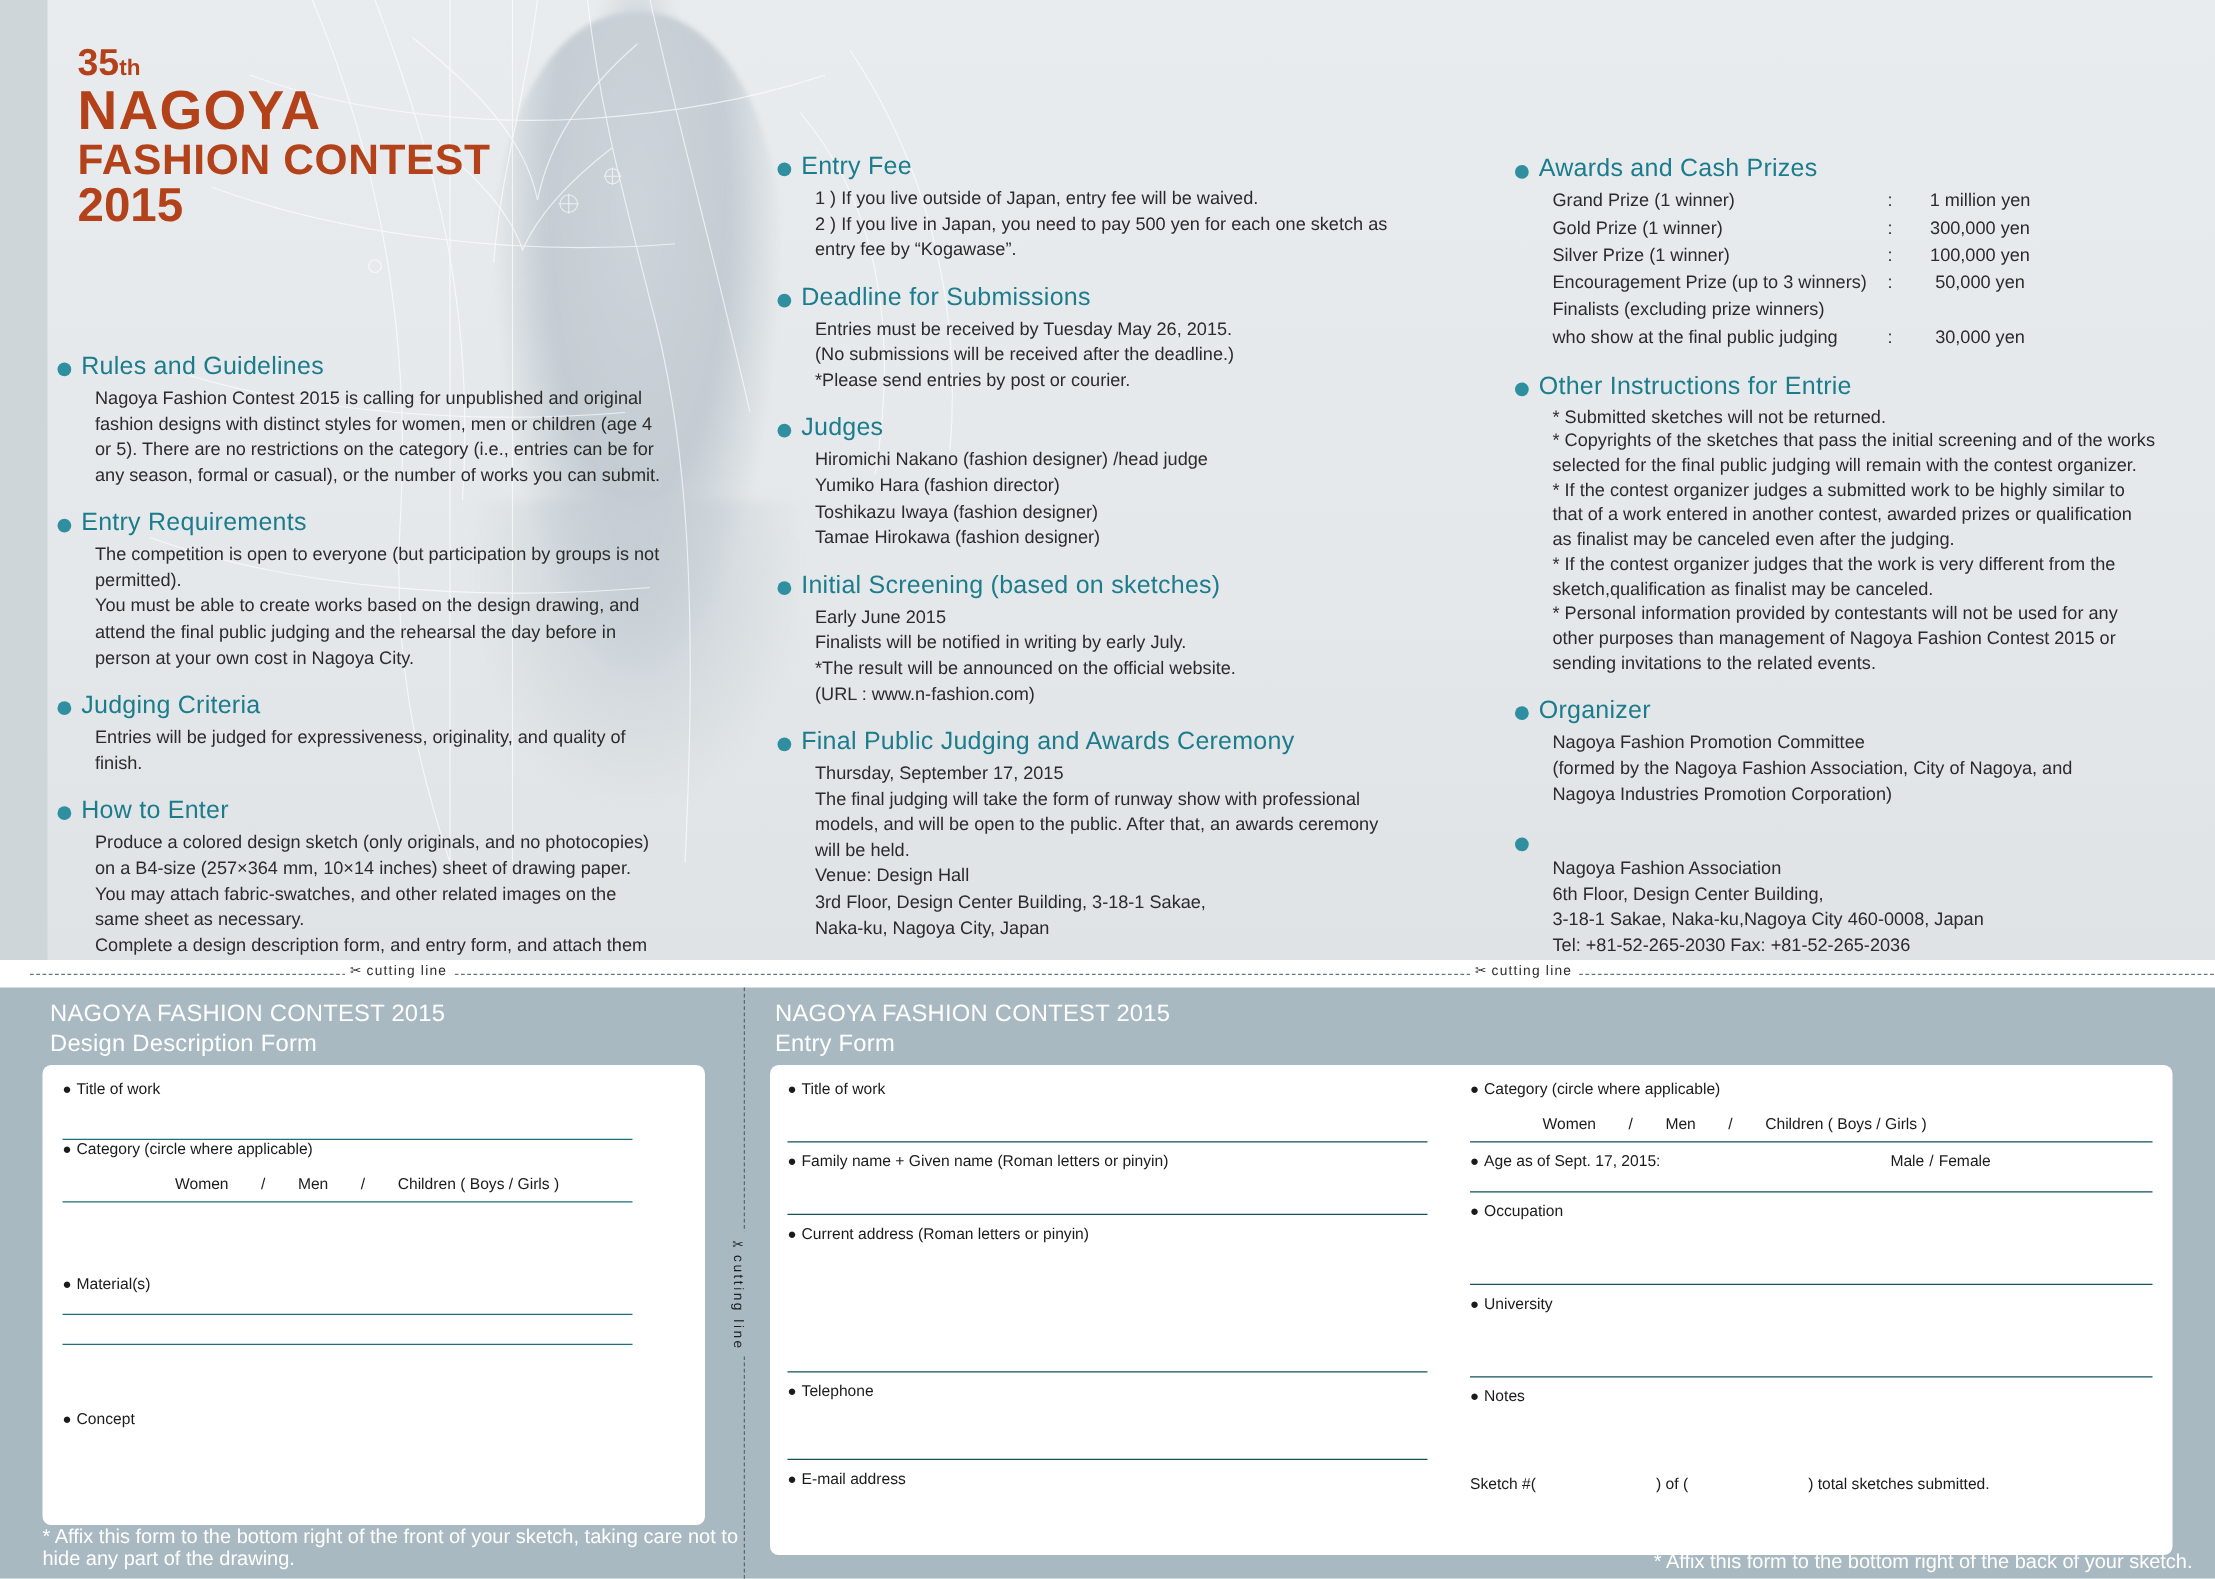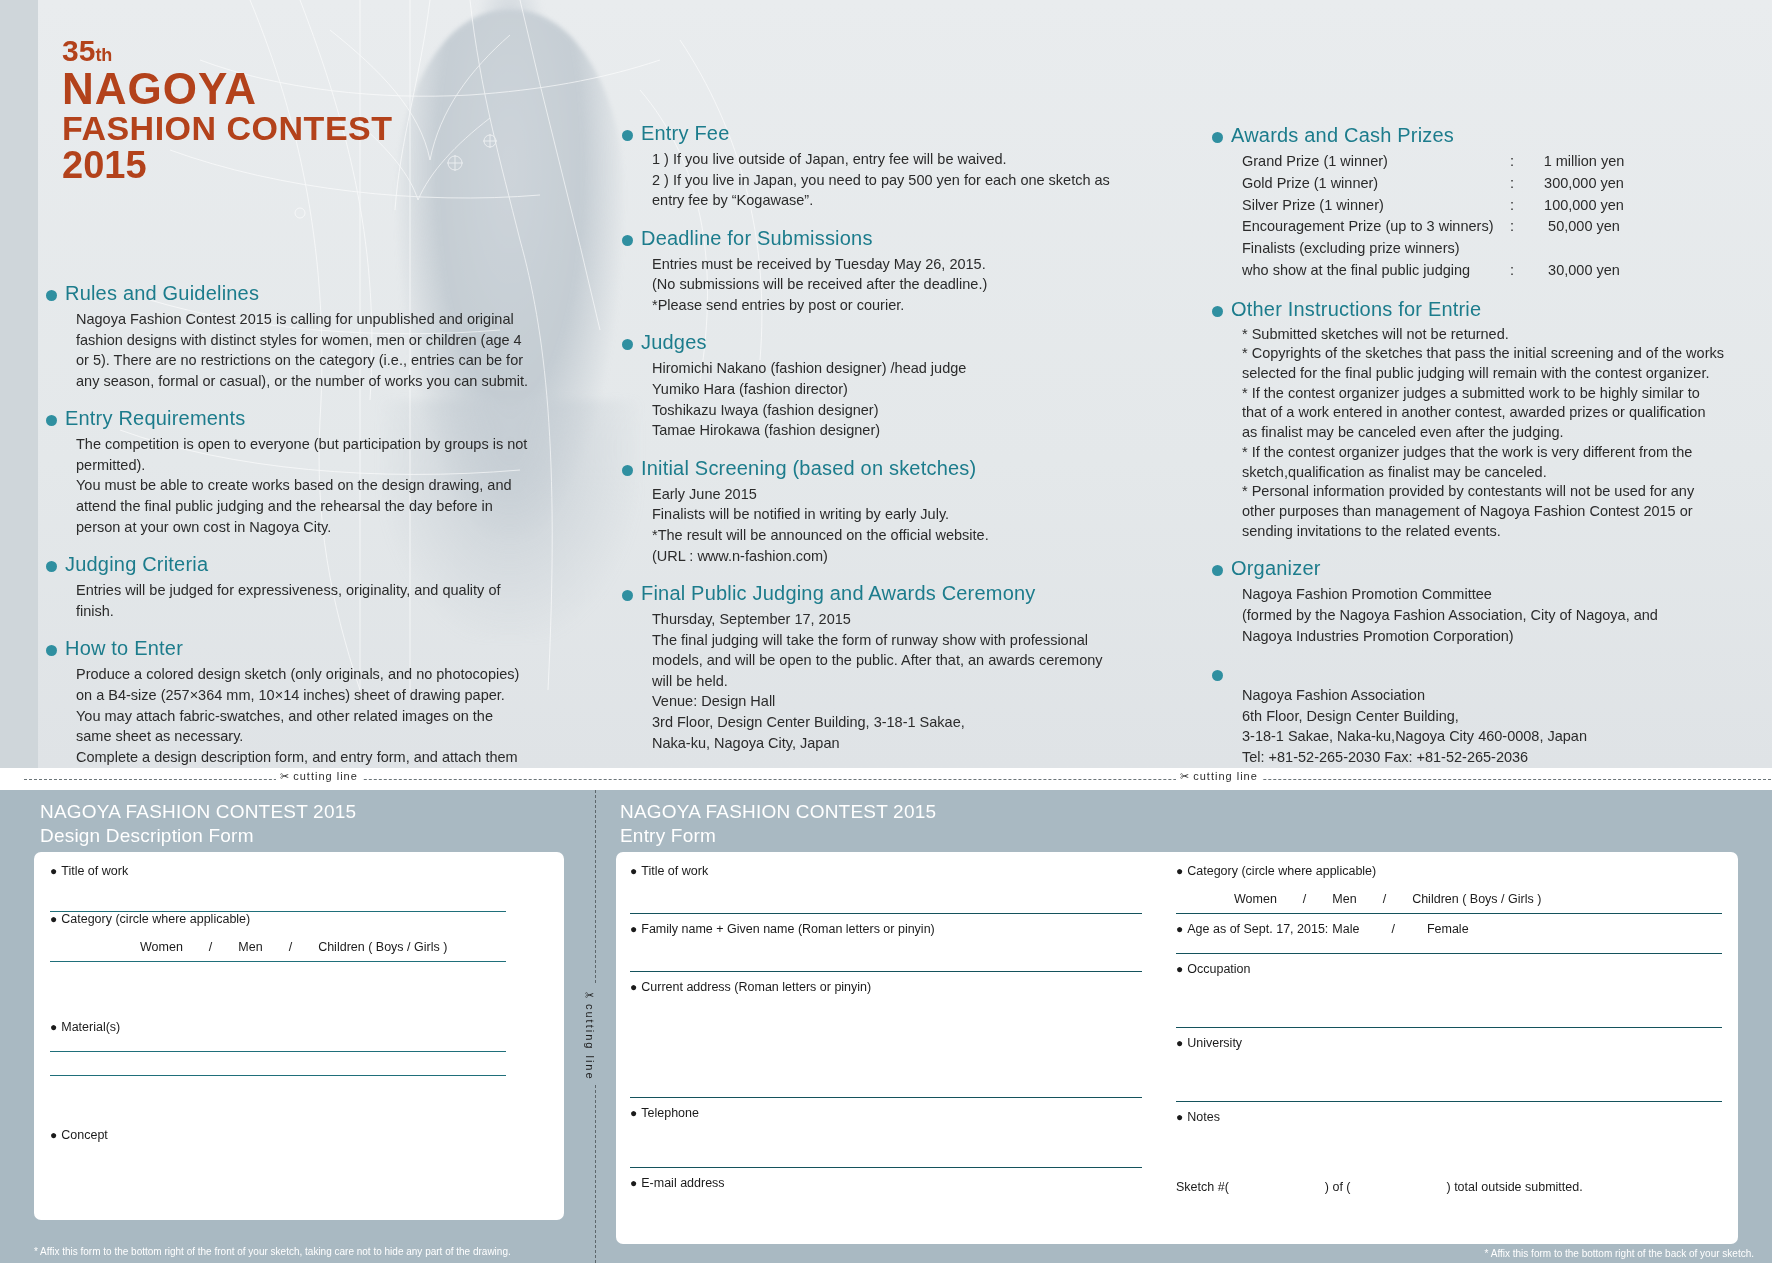--- a/index.html
+++ b/index.html
@@ -123,21 +123,21 @@
 
   .fl-label {
     font-size: 12.5px; color: #1b1b1b;
     display: flex; align-items: baseline; gap: 4px;
   }
   .dot { font-size: 12px; line-height: 1; }
   .rule { border-bottom: 1px solid #1f6f7a; }
   .rule-dark { border-bottom: 1px solid #14525c; }
 
   .footnote {
-    position: absolute; font-size: 10px; color: #ffffff;
+    position: absolute; font-size: 16px; color: #ffffff;
   }
   .fn-left { left: 34px; bottom: 6px; }
   .fn-right { right: 18px; bottom: 4px; }
 
   .vcut {
     position: absolute; left: 595px; top: 0; height: 473px;
     border-left: 1px dashed #5d676c;
   }
   .vcut-label {
     position: absolute; left: 583px; top: 195px;
@@ -495,21 +495,21 @@
           <span class="sep">/</span>
           <span>Men</span>
           <span class="sep">/</span>
           <span>Children (  Boys  /  Girls  )</span>
         </div>
         <div class="rule-dark" style="height:8px;"></div>
 
         <div class="fl-label" style="margin-top:8px;">
           <span class="dot">●</span>
           <span>Age as of Sept. 17, 2015:</span>
-          <span style="display:inline-flex;gap:32px;">
+          <span style="display:inline-flex;gap:4px;margin-left:180px;">
             <span>Male</span>
             <span class="sep">/</span>
             <span>Female</span>
           </span>
         </div>
         <div class="rule-dark" style="height:18px;"></div>
 
         <div class="fl-label" style="margin-top:8px;">
           <span class="dot">●</span>
           <span>Occupation</span>
@@ -526,20 +526,20 @@
           <span class="dot">●</span>
           <span>Notes</span>
         </div>
         <div style="height:52px;"></div>
 
         <div class="opt-row" style="display:flex;align-items:baseline;gap:0;margin-top:4px;">
           <span>Sketch #(</span>
           <span style="display:inline-block;width:96px;"></span>
           <span>) of (</span>
           <span style="display:inline-block;width:96px;"></span>
-          <span>) total outside submitted.</span>
+          <span>) total sketches submitted.</span>
         </div>
       </div>
     </div>
 
     <div class="footnote fn-right">* Affix this form to the bottom right of the back of your sketch.</div>
   </div>
 </div>
 
 </body></html>

